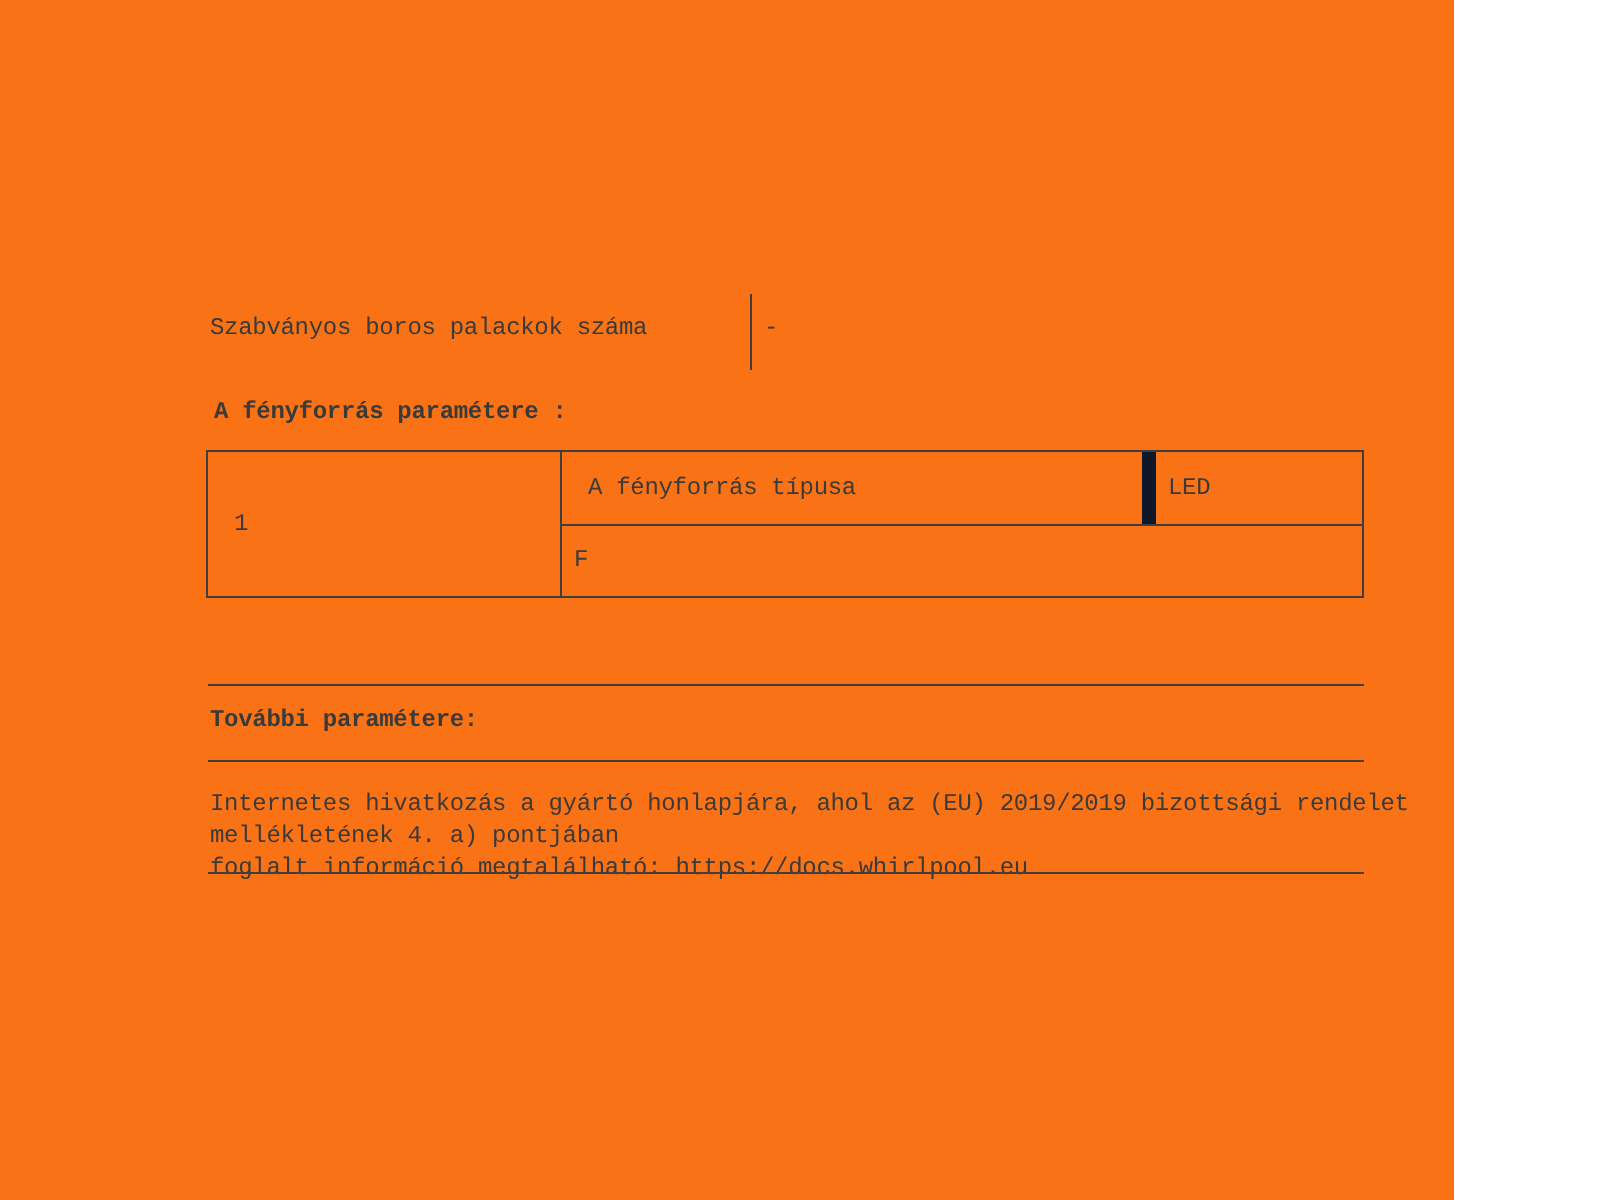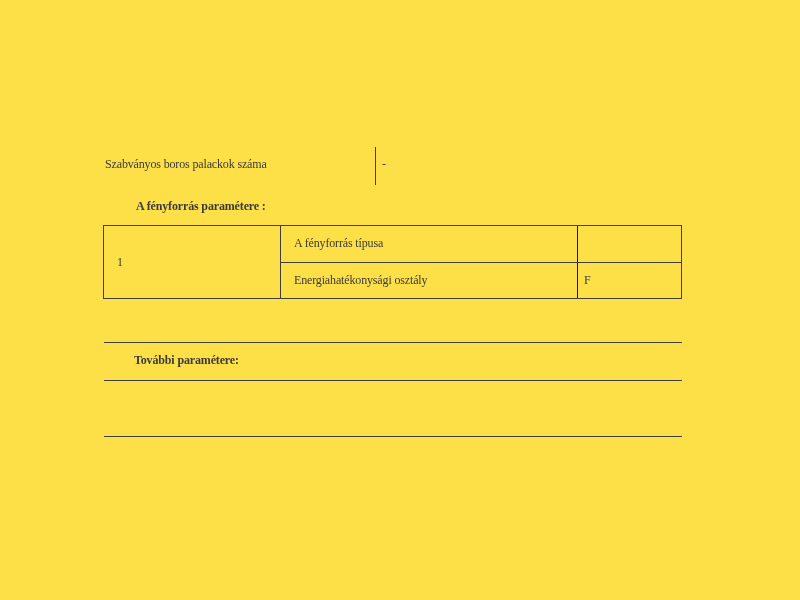--- a/index.html
+++ b/index.html
@@ -1,29 +1,29 @@
 <!DOCTYPE html>
 <html><head>
 <meta charset="utf-8">
 <style>
   html, body { margin: 0; padding: 0; }
   body { background: #ffffff; }
   .page {
     position: relative;
-    width: 800px;
+    width: 727px;
     height: 600px;
-    background: #fde047;
+    background: #f97316;
     overflow: hidden;
-    font-family: Liberation Serif, serif;
+    font-family: Liberation Mono, monospace;
     font-size: 12px;
     letter-spacing: -0.15px;
     color: #3a3a3a;
   }
   .abs { position: absolute; }
-  .bold { font-weight: bold; margin-left: 29px; }
+  .bold { font-weight: bold; }
   .hrule {
     position: absolute;
     left: 104px;
     width: 578px;
     height: 1px;
     background: #3f3f3f;
   }
   .vline {
     position: absolute;
     width: 1px;
@@ -54,21 +54,21 @@
     flex-direction: column;
   }
   .ls-row {
     display: flex;
     flex: 1;
     box-sizing: border-box;
   }
   .ls-row.first { border-bottom: 1px solid #3f3f3f; }
   .ls-label-cell {
     width: 297px;
-    border-right: 1px solid #0f172a;
+    border-right: 7px solid #0f172a;
     box-sizing: border-box;
     display: flex;
     align-items: center;
     padding-left: 13px;
   }
   .ls-value-cell {
     flex: 1;
     display: flex;
     align-items: center;
     padding-left: 6px;
@@ -89,35 +89,41 @@
 
   <div class="ls-table">
     <div class="ls-index-cell">
       <span>1</span>
     </div>
     <div class="ls-rows">
       <div class="ls-row first">
         <div class="ls-label-cell">
           <span>A fényforrás típusa</span>
         </div>
+        <div class="ls-value-cell">
+          <span>LED</span>
+        </div>
       </div>
       <div class="ls-row">
-        <div class="ls-label-cell">
-          <span>Energiahatékonysági osztály</span>
-        </div>
         <div class="ls-value-cell">
           <span>F</span>
         </div>
       </div>
     </div>
   </div>
 
 
   <div class="hrule" style="top:342px;"></div>
 
   <div class="abs bold" style="left:105px; top:353px;">További paramétere:</div>
 
   <div class="hrule" style="top:380px;"></div>
 
+  <div class="abs para" style="left:105px; top:394px; width:600px;">
+    <div>Internetes hivatkozás a gyártó honlapjára, ahol az (EU) 2019/2019 bizottsági rendelet mellékletének 4. a) pontjában</div>
+    <div>
+      <span>foglalt információ megtalálható: </span><span class="link">https://docs.whirlpool.eu</span>
+    </div>
+  </div>
 
   <div class="hrule" style="top:436px;"></div>
 
 </div>
 
 </body></html>

